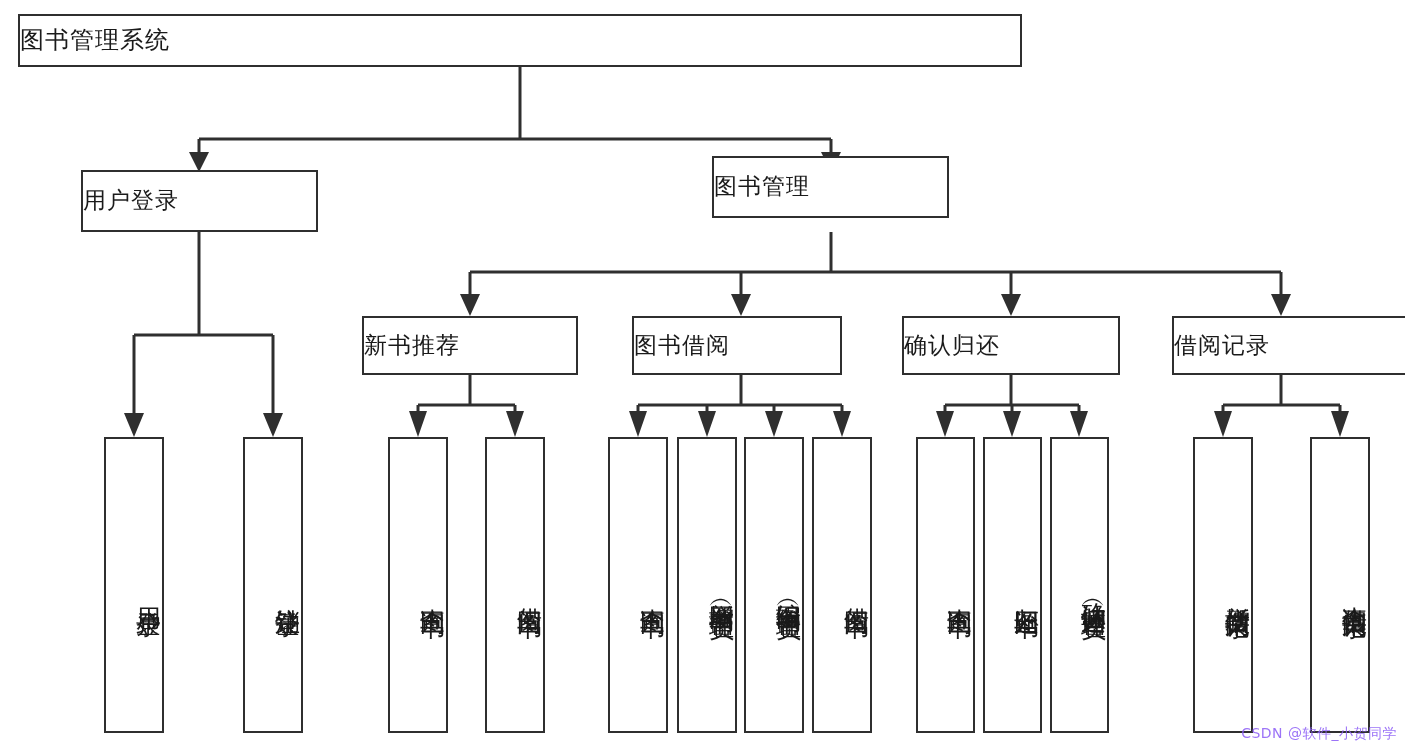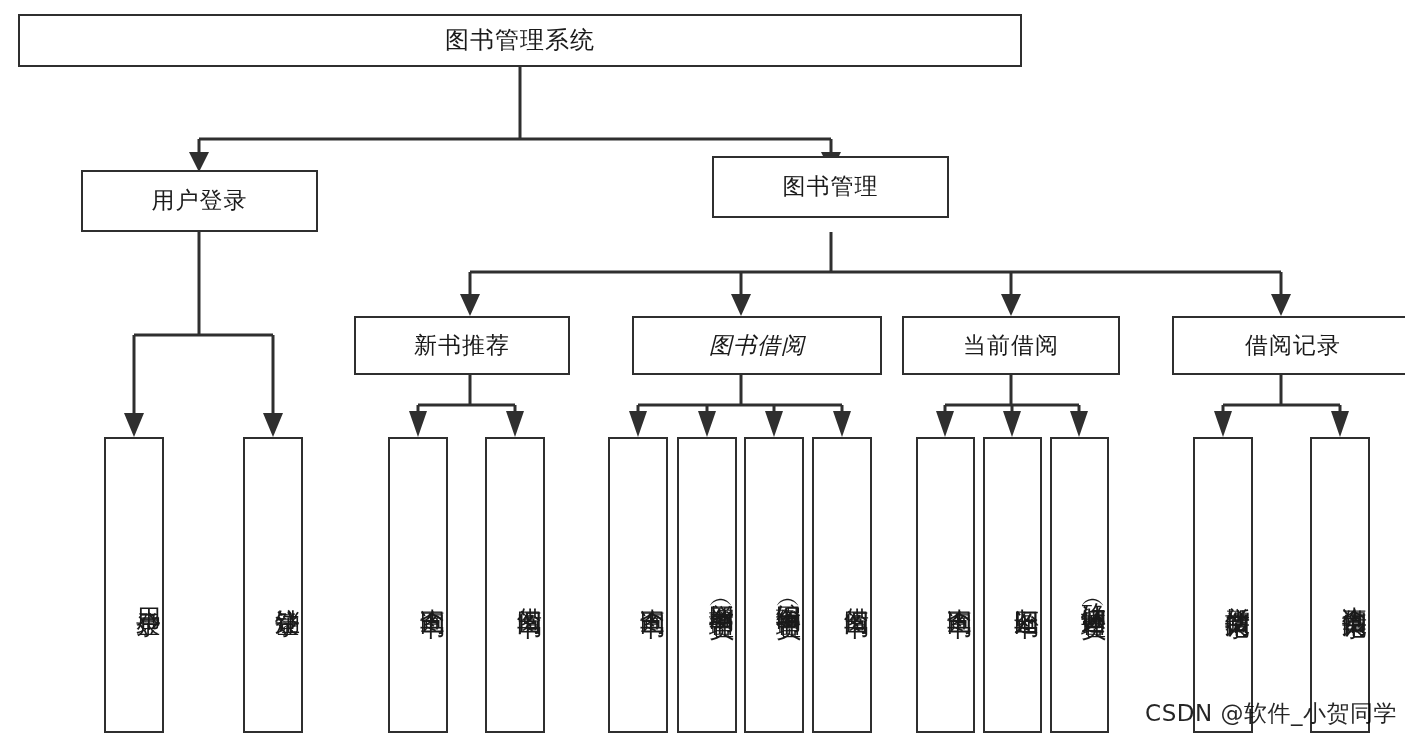--- a/index.html
+++ b/index.html
@@ -25,21 +25,21 @@
     height: 747px;
     pointer-events: none;
   }
   .node {
     position: absolute;
     box-sizing: border-box;
     background: #ffffff;
     border: 2px solid #2f2f2f;
     display: flex;
     align-items: center;
-    justify-content: center;
+    justify-content: flex-start;
     color: #1a1a1a;
   }
   .node.horiz {
     font-size: 23px;
     letter-spacing: 1px;
     line-height: 1.2;
   }
   .node.vert {
     writing-mode: vertical-rl;
     text-orientation: upright;
@@ -54,23 +54,23 @@
     writing-mode: vertical-rl;
     text-orientation: upright;
     white-space: nowrap;
   }
   #root-node {
     font-size: 24px;
   }
   #watermark {
     position: absolute;
     right: 8px;
-    bottom: 18px;
-    font-size: 23px;
-    color: #000000;
+    bottom: 4px;
+    font-size: 14px;
+    color: #8b5cf6;
     letter-spacing: 0.5px;
     white-space: nowrap;
     opacity: 0.85;
   }
 </style>
 </head>
 <body>
 
 <div id="canvas">
 
@@ -156,28 +156,28 @@
     <span>图书管理系统</span>
   </div>
 
   <div class="node horiz" style="left:81px; top:170px; width:237px; height:62px;">
     <span>用户登录</span>
   </div>
   <div class="node horiz" style="left:712px; top:156px; width:237px; height:62px;">
     <span>图书管理</span>
   </div>
 
-  <div class="node horiz" style="left:354px; top:316px; width:216px; height:59px;">
+  <div class="node horiz" style="left:362px; top:316px; width:216px; height:59px;">
     <span>新书推荐</span>
   </div>
-  <div class="node horiz" style="left:632px; top:316px; width:250px; height:59px;font-style:italic;">
+  <div class="node horiz" style="left:632px; top:316px; width:210px; height:59px;">
     <span>图书借阅</span>
   </div>
   <div class="node horiz" style="left:902px; top:316px; width:218px; height:59px;">
-    <span>当前借阅</span>
+    <span>确认归还</span>
   </div>
   <div class="node horiz" style="left:1172px; top:316px; width:242px; height:59px;">
     <span>借阅记录</span>
   </div>
 
   <div class="node vert" style="left:104px; top:437px; width:60px; height:296px;">
     <span class="vlabel">用户登录</span>
   </div>
   <div class="node vert" style="left:243px; top:437px; width:60px; height:296px;">
     <span class="vlabel">注销登录</span>

